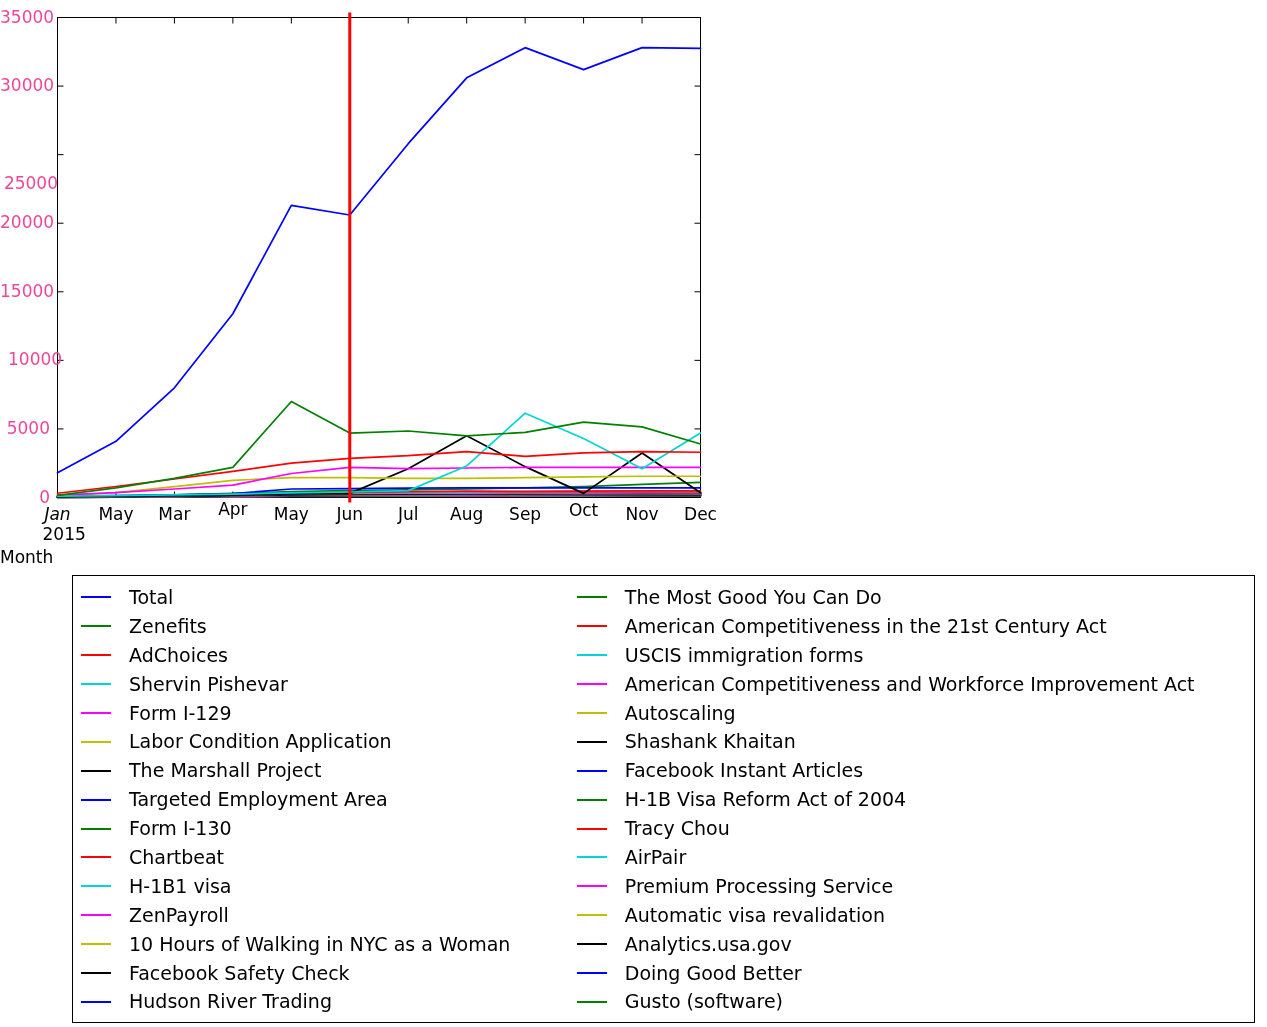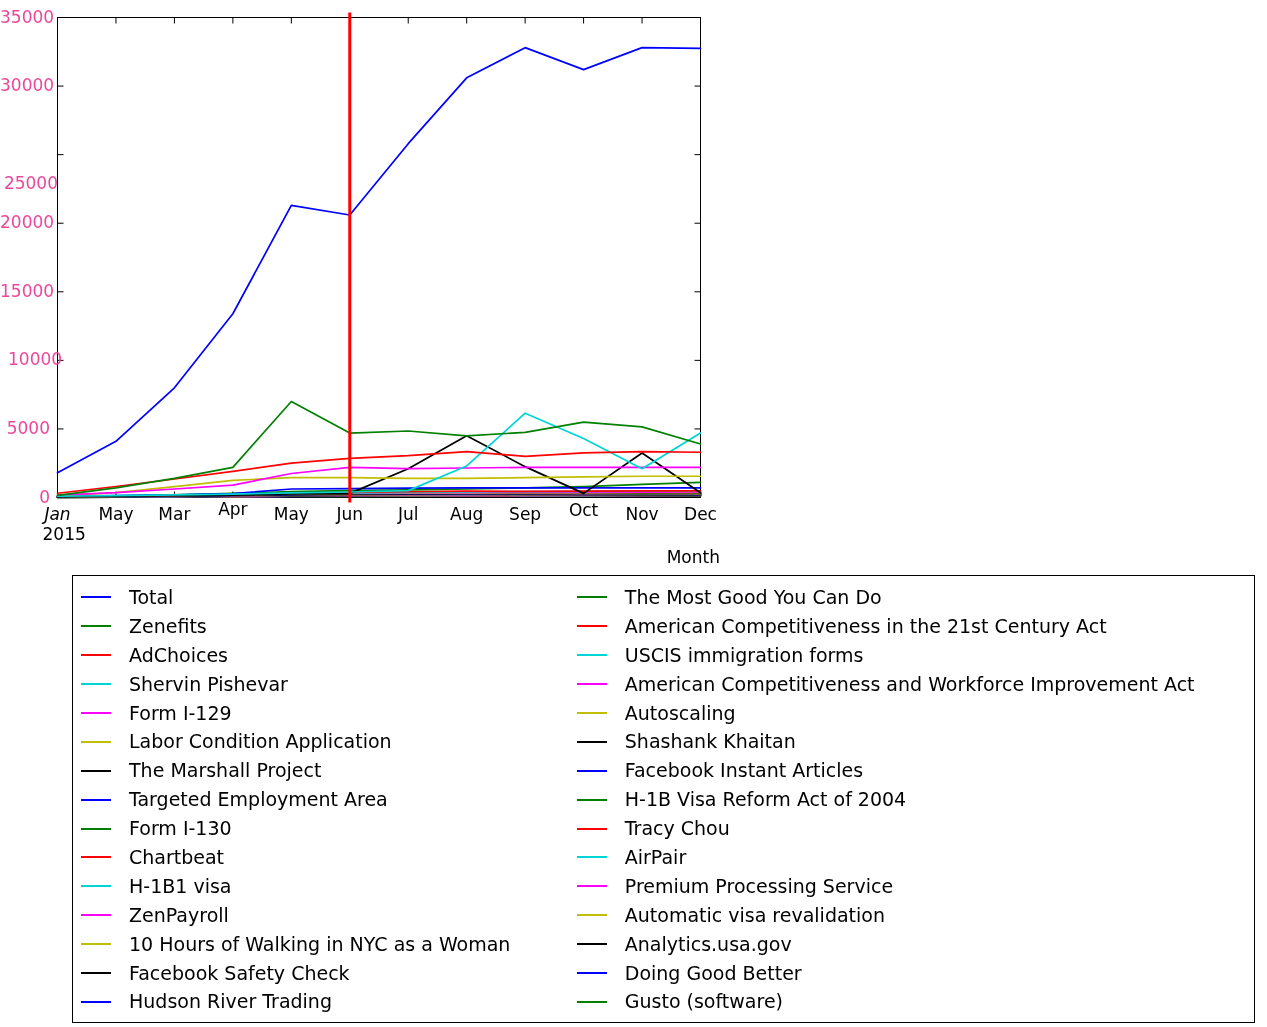--- a/index.html
+++ b/index.html
@@ -62,21 +62,21 @@
     font-size: 17px;
     line-height: 17px;
     color: #000;
     white-space: nowrap;
   }
   #xaxis-title {
     position: absolute;
     font-size: 17px;
     line-height: 17px;
     color: #000;
-    text-align: right;
+    text-align: left;
     width: 720px;
     left: 0px;
     top: 549px;
   }
 
   
   #legend-box {
     position: absolute;
     left: 72px;
     top: 575px;

